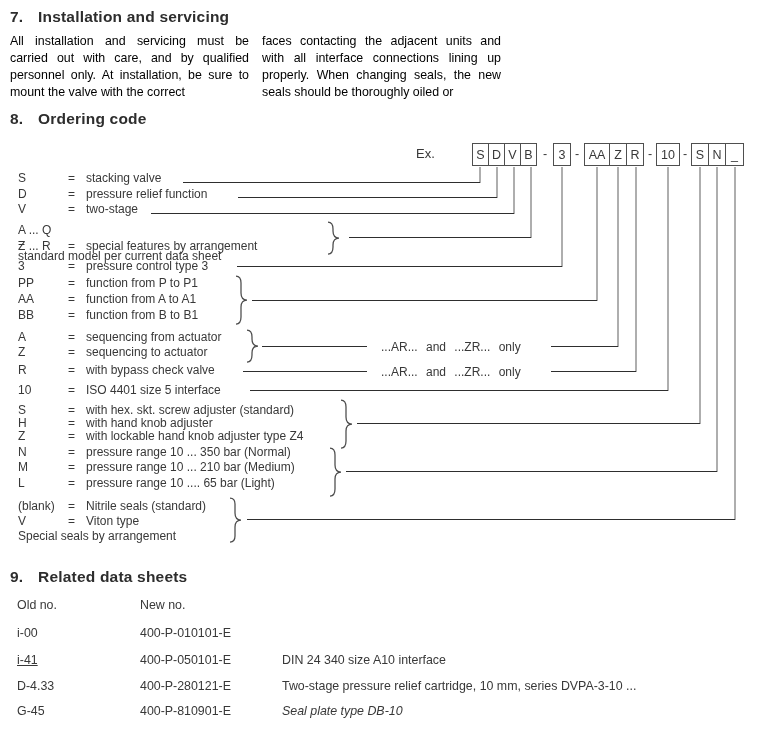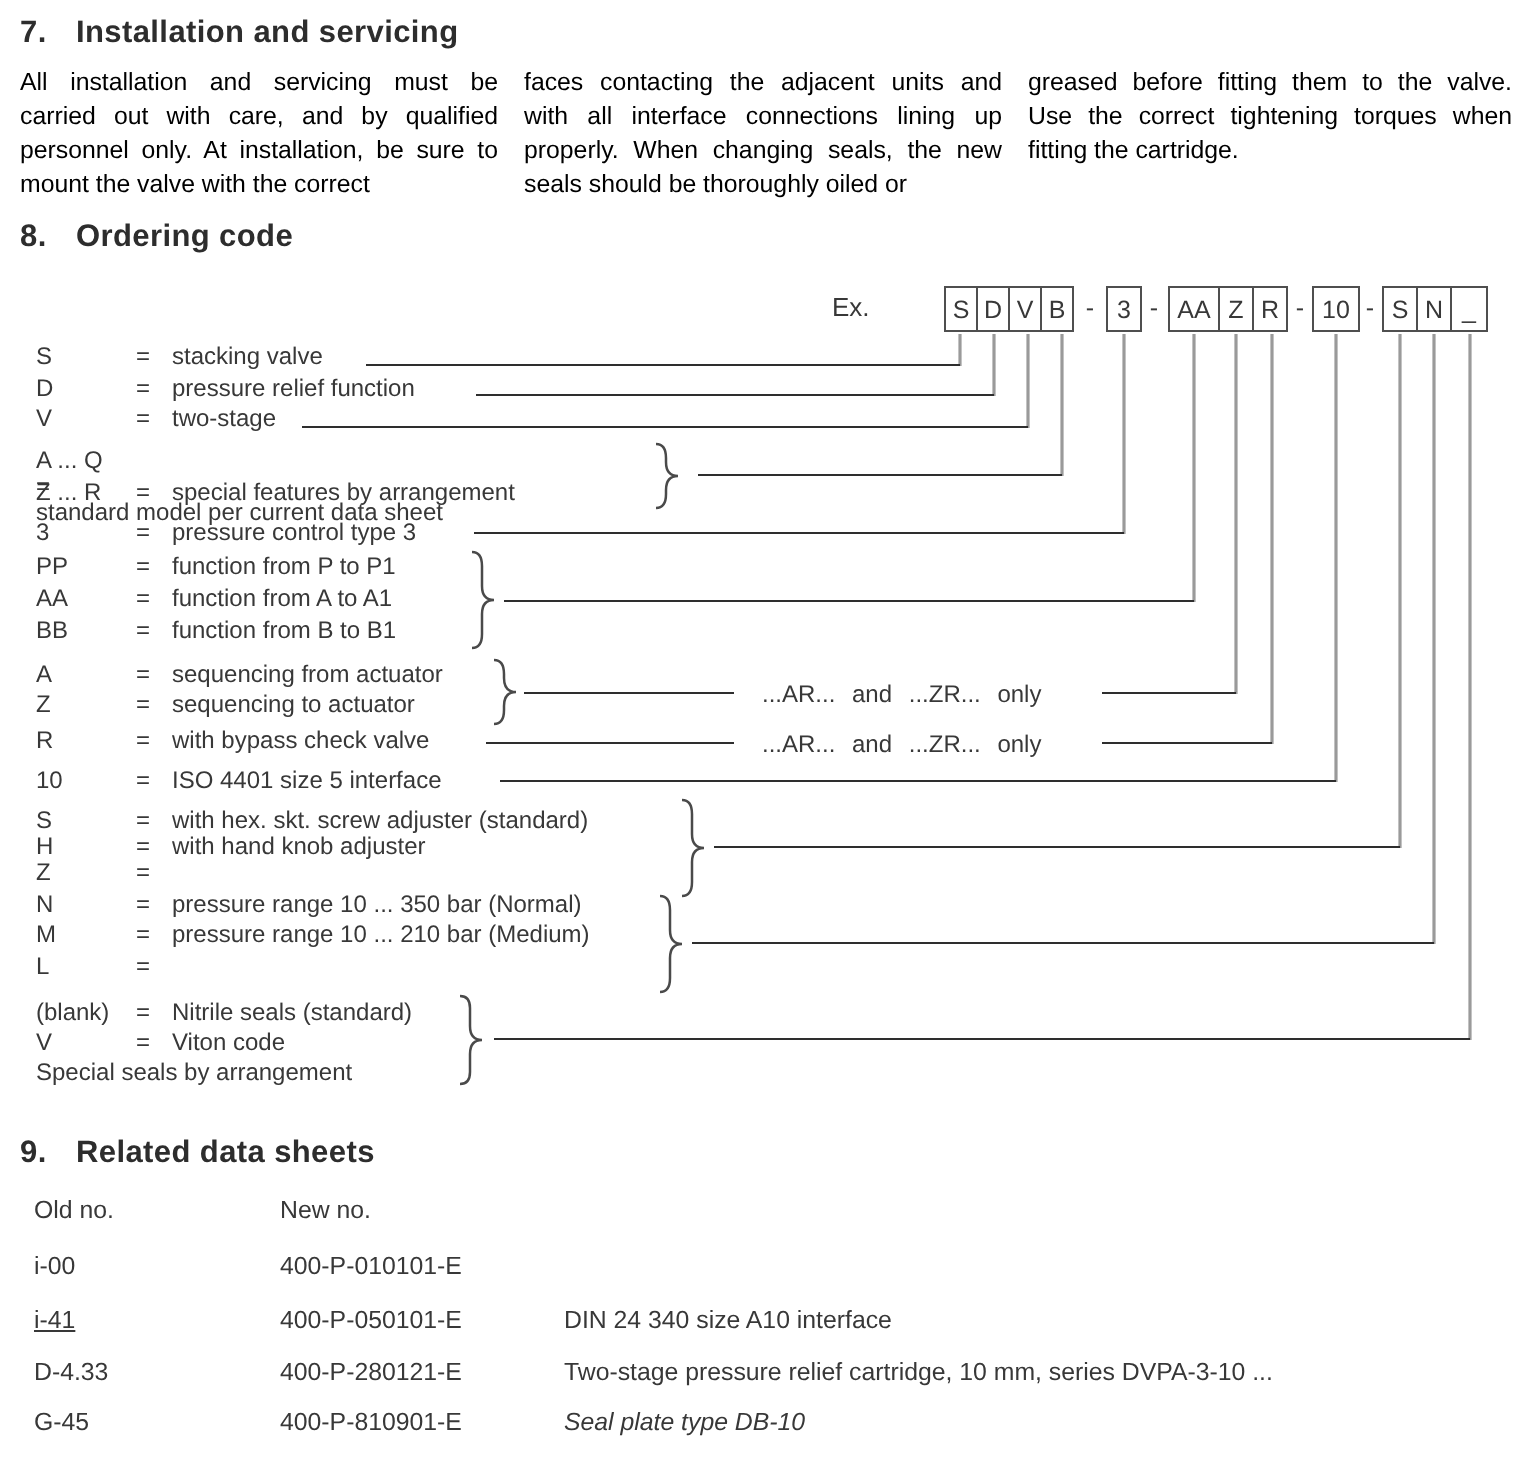--- a/index.html
+++ b/index.html
@@ -51,21 +51,20 @@
 <body>
 
 <div class="page">
 
   <div class="heading" style="top:8px;">
     <span class="num">7.</span>
     <span>Installation and servicing</span>
   </div>
   <div class="bodycol" style="left:10px;  width:239px;">All installation and servicing must be carried out with care, and by qualified personnel only. At installation, be sure to mount the valve with the correct</div>
   <div class="bodycol" style="left:262px; width:239px;">faces contacting the adjacent units and with all interface connections lining up properly. When changing seals, the new seals should be thoroughly oiled or</div>
-  <div class="bodycol" style="left:514px; width:242px;">greased before fitting them to the valve. Use the correct tightening torques when fitting the cartridge.</div>
 
   <div class="heading" style="top:110px;">
     <span class="num">8.</span>
     <span>Ordering code</span>
   </div>
 
   <span class="ex-label">Ex.</span>
 
   <div class="box-group" style="left:472px;">
     <span class="cell" style="width:17px;">S</span>
@@ -165,44 +164,46 @@
       <span>with hex. skt. screw adjuster (standard)</span>
     </div>
   <div class="legend-row" style="top:417px;">
       <span class="code">H</span>
       <span class="eq">=</span>
       <span>with hand knob adjuster</span>
     </div>
   <div class="legend-row" style="top:430px;">
       <span class="code">Z</span>
       <span class="eq">=</span>
+      <span>with lockable hand knob adjuster type Z4</span>
     </div>
   <div class="legend-row" style="top:446px;">
       <span class="code">N</span>
       <span class="eq">=</span>
       <span>pressure range 10 ... 350 bar (Normal)</span>
     </div>
   <div class="legend-row" style="top:461px;">
       <span class="code">M</span>
       <span class="eq">=</span>
       <span>pressure range 10 ... 210 bar (Medium)</span>
     </div>
   <div class="legend-row" style="top:477px;">
       <span class="code">L</span>
       <span class="eq">=</span>
+      <span>pressure range 10 ....  65 bar (Light)</span>
     </div>
   <div class="legend-row" style="top:500px;">
       <span class="code">(blank)</span>
       <span class="eq">=</span>
       <span>Nitrile seals (standard)</span>
     </div>
   <div class="legend-row" style="top:515px;">
       <span class="code">V</span>
       <span class="eq">=</span>
-      <span>Viton code</span>
+      <span>Viton type</span>
     </div>
   <div class="legend-row noeq" style="top:530px;text-align:right;">
       <span>Special seals by arrangement</span>
     </div>
 
   <span class="note" style="left:381px; top:340px;">...AR... and ...ZR... only</span>
   <span class="note" style="left:381px; top:365px;">...AR... and ...ZR... only</span>
 
   <svg class="overlay" width="761" height="738" viewBox="0 0 761 738">
     <g stroke="#9a9a9a" stroke-width="1.6">

